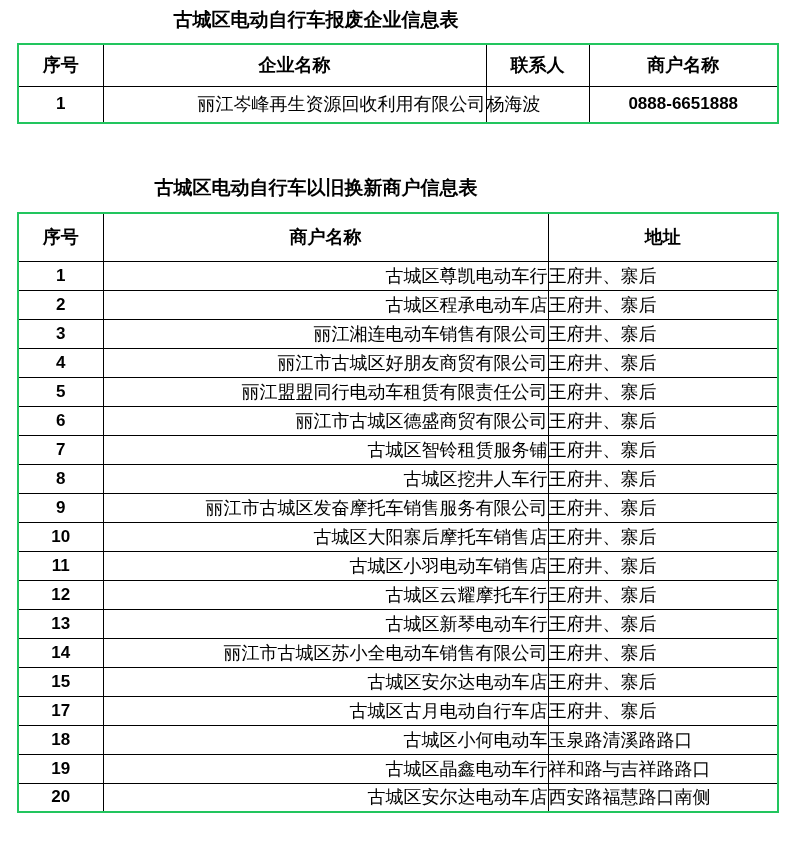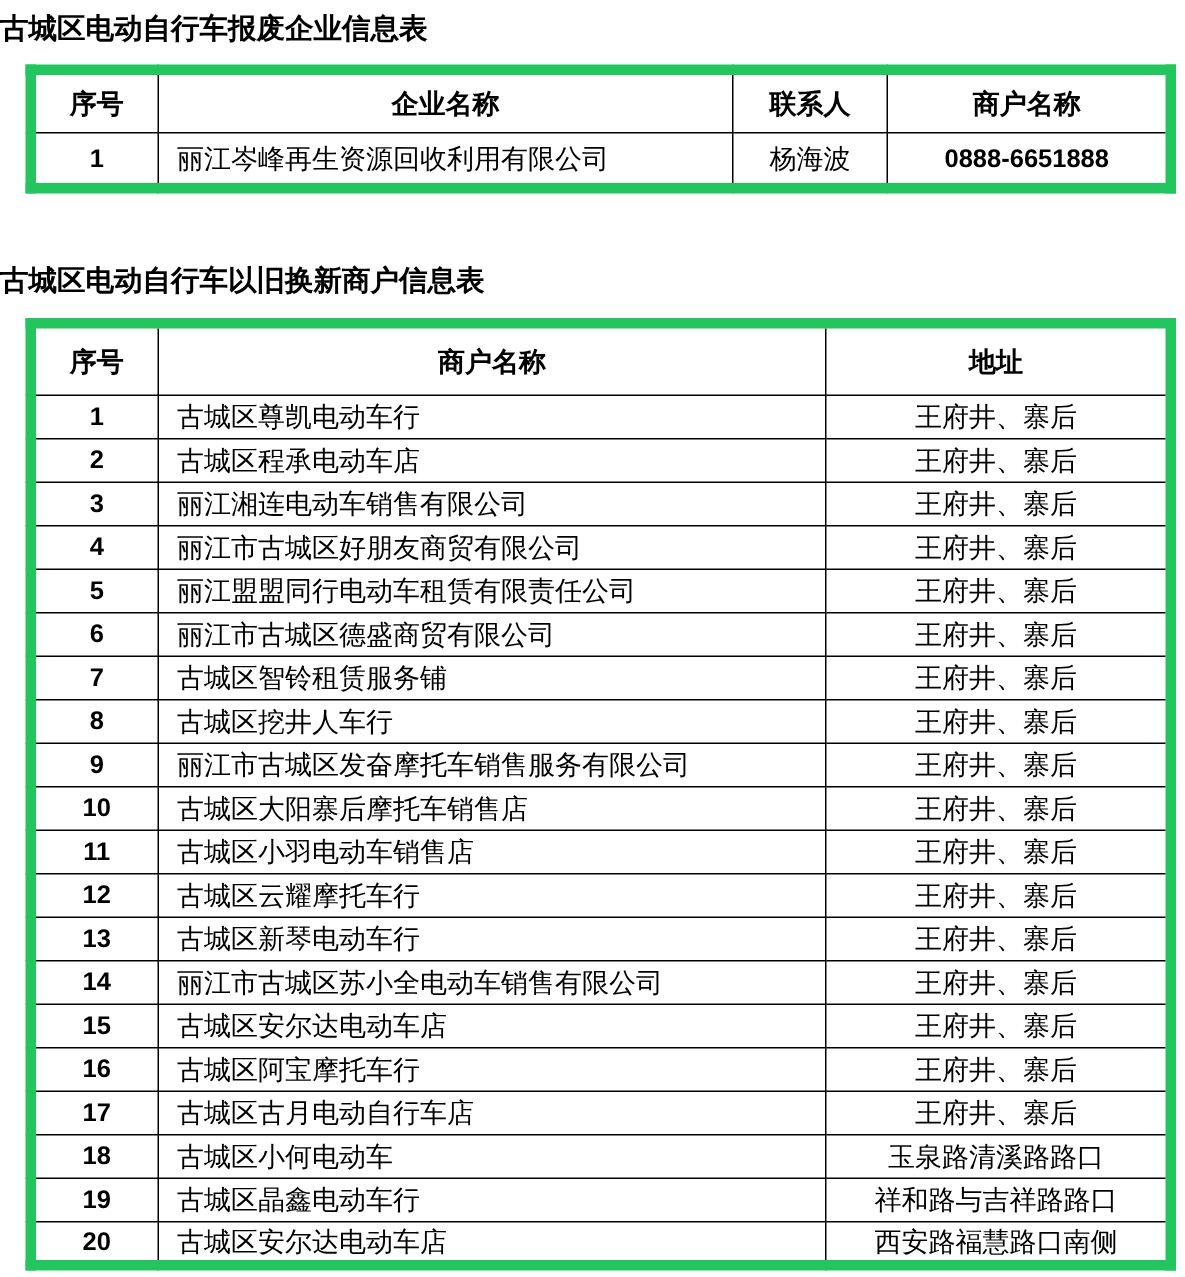--- a/index.html
+++ b/index.html
@@ -10,35 +10,36 @@
     height: 851px;
     background: #ffffff;
     color: #000000;
     font-family: "Liberation Serif", "DejaVu Serif", serif;
     overflow: hidden;
   }
   .doc-title {
     position: absolute;
     left: 0;
     width: 632px;
+    text-align: center;
     font-family: Liberation Serif, serif;
     font-weight: bold;
     font-size: 19px;
     line-height: 24px;
     color: #000000;
   }
   #title-1 { top: 8px; }
   #title-2 { top: 176px; }
   table {
     position: absolute;
     left: 17px;
     border-collapse: collapse;
     table-layout: fixed;
     width: 760px;
-    border: 7px solid #22c55e;
+    border: 2px solid #22c55e;
   }
   #table-1 { top: 43px; }
   #table-2 { top: 212px; }
   td, th {
     border: 1px solid #000000;
     font-size: 18px;
     color: #000000;
     vertical-align: middle;
     overflow: hidden;
     white-space: nowrap;
@@ -46,22 +47,22 @@
   th {
     font-family: "Liberation Sans", "DejaVu Sans", sans-serif;
     font-weight: bold;
     text-align: center;
     font-size: 18px;
   }
   #table-1 thead tr { height: 42px; }
   #table-1 tbody tr { height: 37px; }
   #table-2 thead tr { height: 48px; }
   #table-2 tbody tr { height: 29px; }
-  td.center { text-align: center; }
-  td.name { text-align: left; padding-left: 12px; }
+  td.center { }
+  td.name { text-align: right; padding-left: 12px; }
   td.num, td.phone {
     text-align: center;
     font-family: "Liberation Sans", "DejaVu Sans", sans-serif;
     font-weight: bold;
     font-size: 17px;
   }
 </style>
 </head>
 <body>
 
@@ -179,25 +180,20 @@
           <td class="num">14</td>
           <td class="name">丽江市古城区苏小全电动车销售有限公司</td>
           <td class="center">王府井、寨后</td>
         </tr>
         <tr>
           <td class="num">15</td>
           <td class="name">古城区安尔达电动车店</td>
           <td class="center">王府井、寨后</td>
         </tr>
         <tr>
-          <td class="num">16</td>
-          <td class="name">古城区阿宝摩托车行</td>
-          <td class="center">王府井、寨后</td>
-        </tr>
-        <tr>
           <td class="num">17</td>
           <td class="name">古城区古月电动自行车店</td>
           <td class="center">王府井、寨后</td>
         </tr>
         <tr>
           <td class="num">18</td>
           <td class="name">古城区小何电动车</td>
           <td class="center">玉泉路清溪路路口</td>
         </tr>
         <tr>

